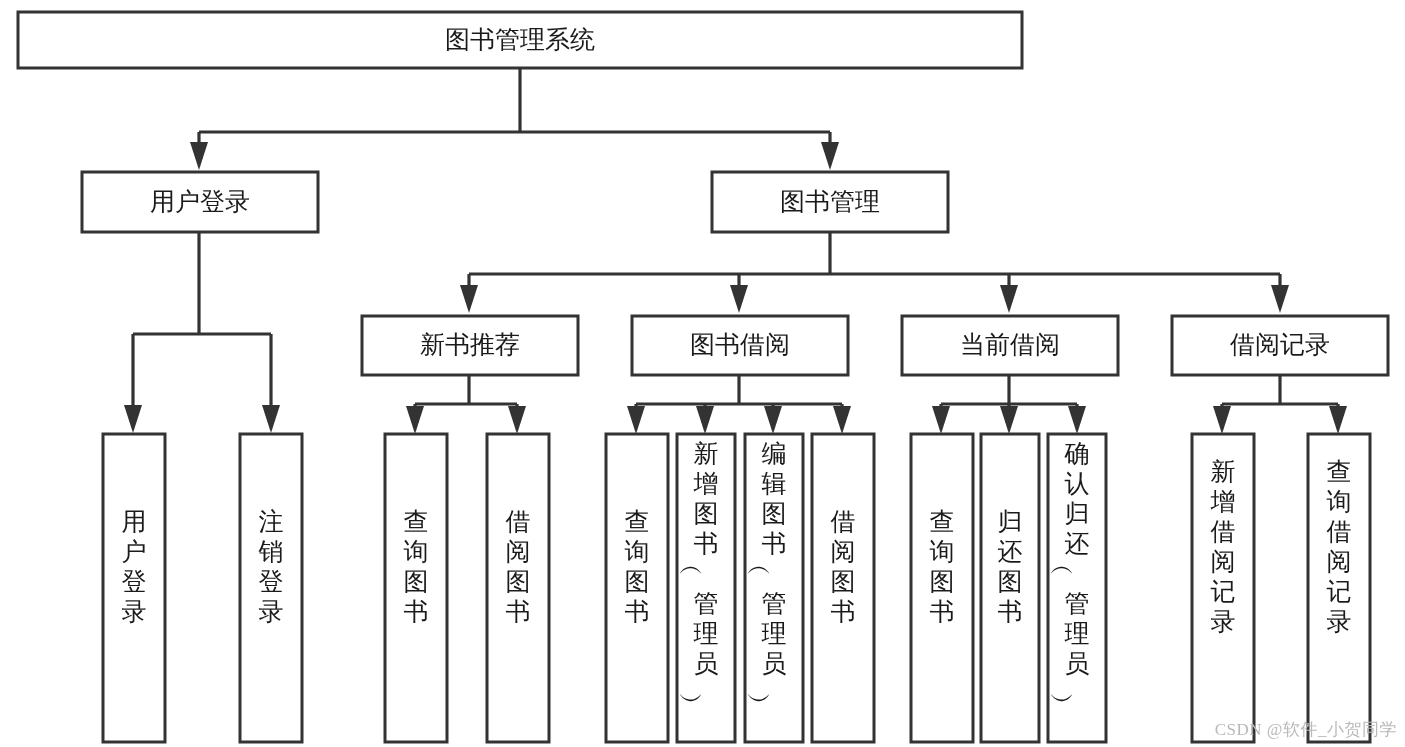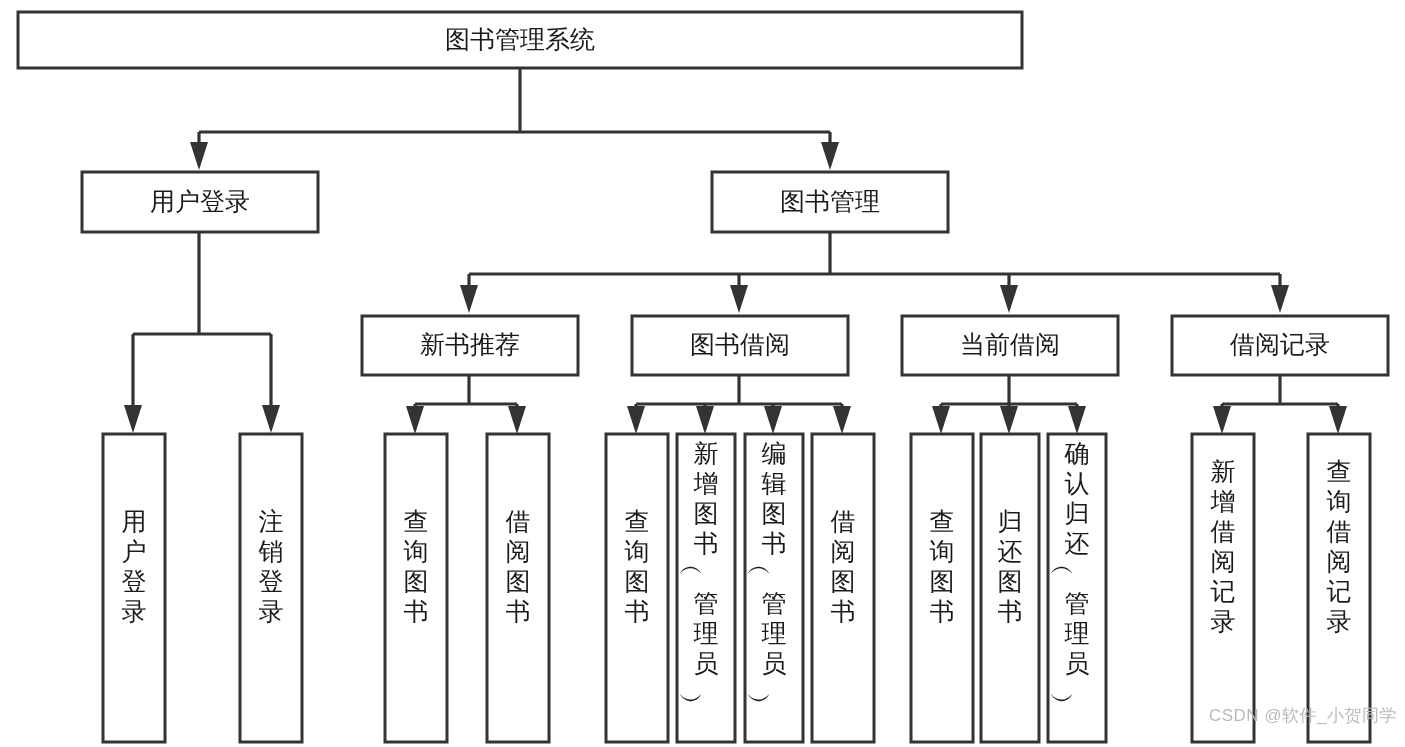--- a/index.html
+++ b/index.html
@@ -43,22 +43,22 @@
   }
   .node-label-v {
     fill: #1a1a1a;
     font-family: "DejaVu Sans", "Liberation Sans", sans-serif;
     font-size: 25px;
     text-anchor: middle;
   }
   .watermark {
     position: absolute;
     right: 8px;
-    bottom: 20px;
-    font-family: Liberation Sans, sans-serif;
+    bottom: 6px;
+    font-family: Liberation Serif, serif;
     font-size: 17px;
     color: #b9b9b9;
     letter-spacing: 0.5px;
     white-space: nowrap;
     pointer-events: none;
   }
 </style>
 </head>
 <body>
 

